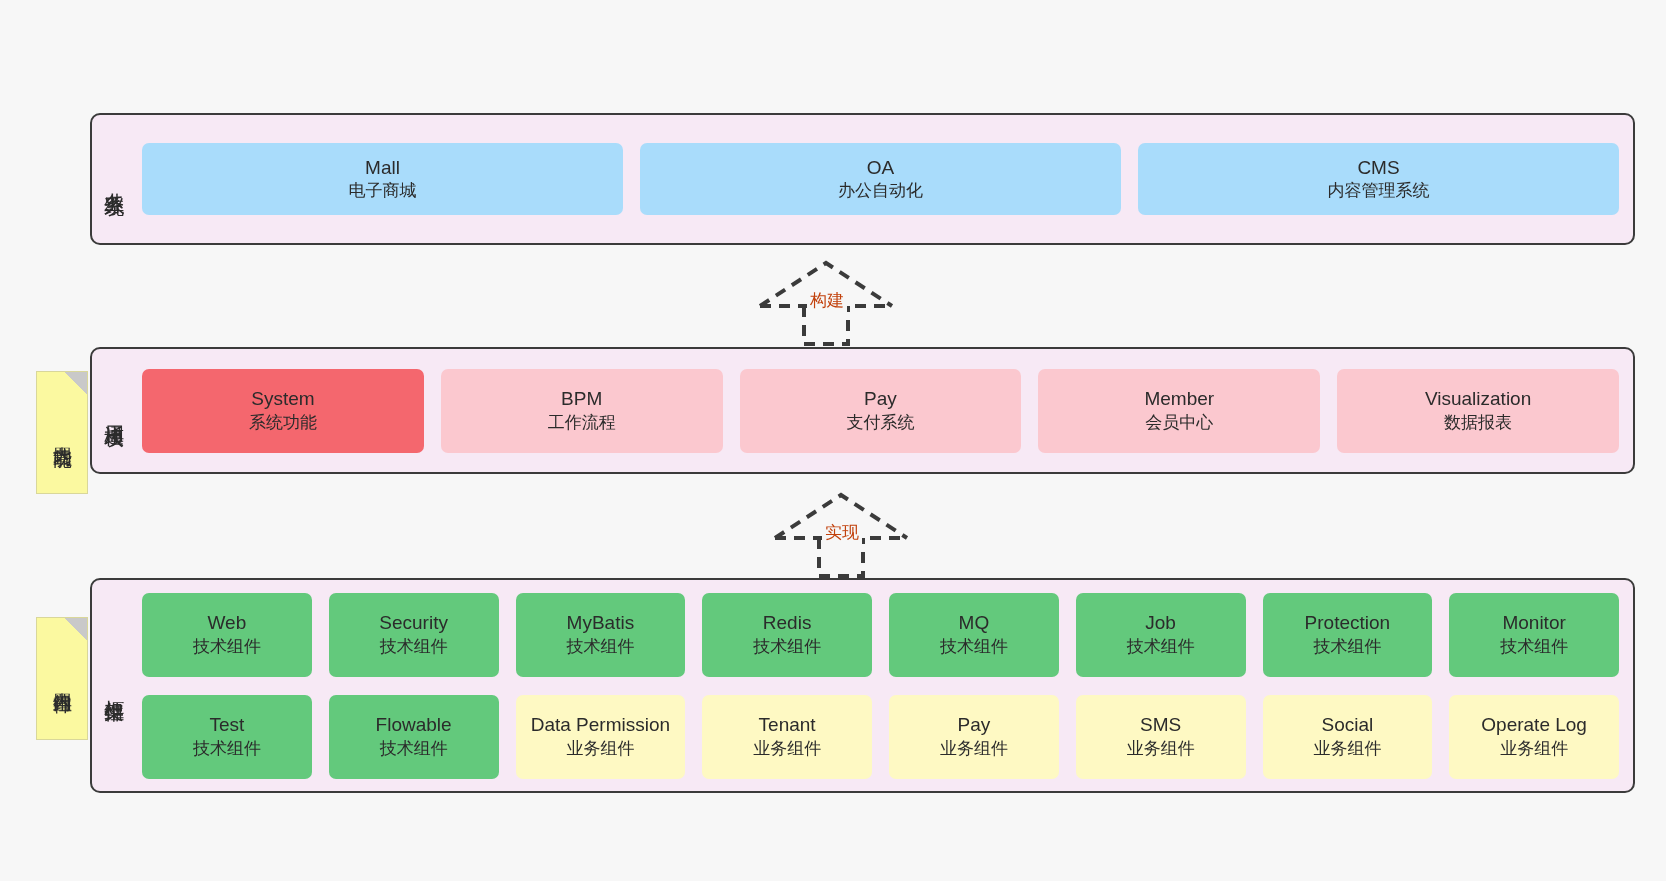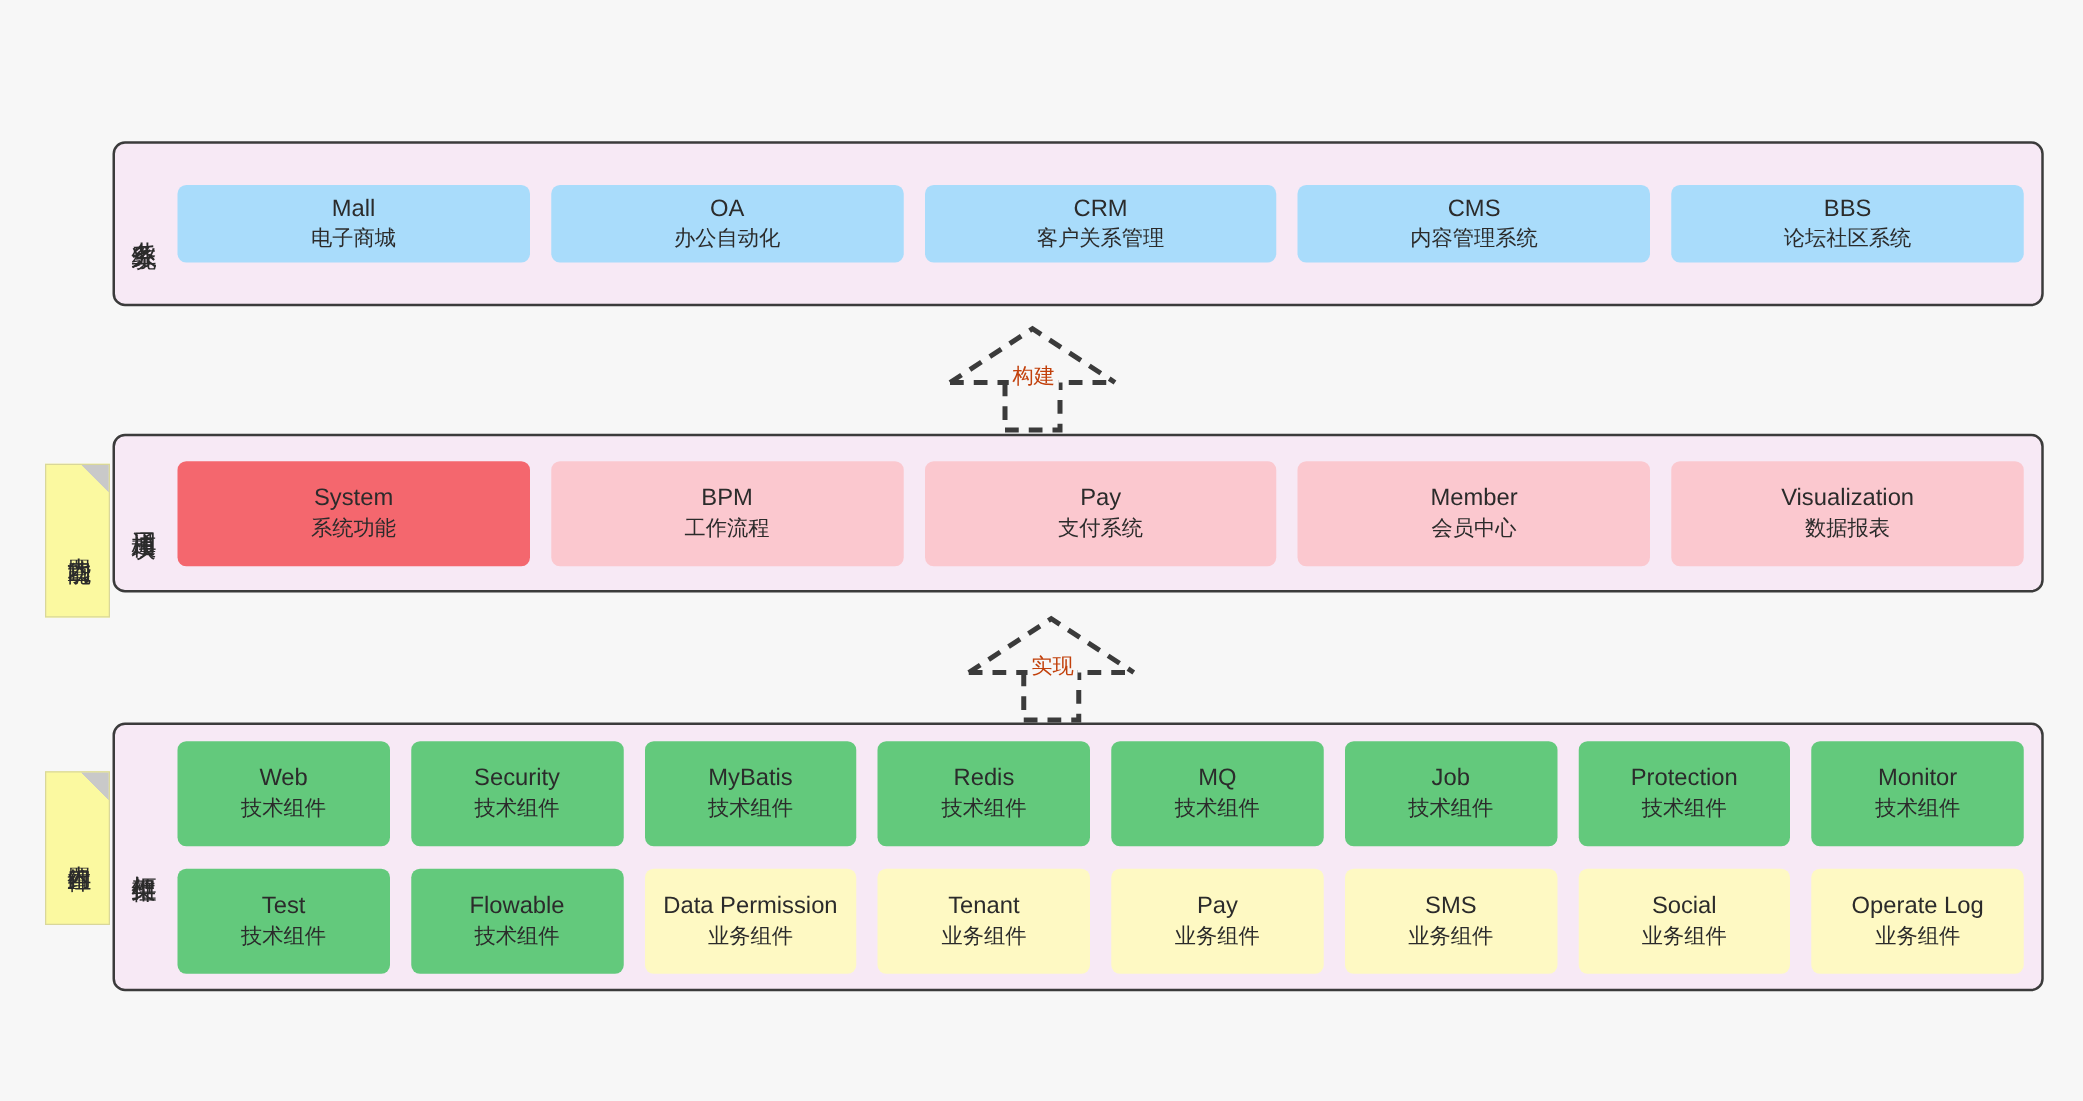--- a/index.html
+++ b/index.html
@@ -58,21 +58,21 @@
     align-items: center;
     justify-content: center;
     text-align: center;
     color: #2b2b2b;
     line-height: 1.28;
     user-select: none;
   }
   .cell .en { font-size: 19px; }
   .cell .cn { font-size: 17px; }
 
-  .h-biz { height: 62px; align-items: center; }
+  .h-biz { height: 72px; align-items: center; }
   .h-mod { height: 84px; }
   .h-comp { height: 84px; }
 
   .c-blue        { background: #a9dcfb; }
   .c-red         { background: #f4676e; }
   .c-pink        { background: #fbc8cf; }
   .c-green       { background: #63c97c; align-items: center; }
   .c-green-light { background: #fef9c3; }
 
   
@@ -125,30 +125,22 @@
       <div class="row">
         <div class="cell h-biz c-blue">
           <span class="en">Mall</span>
           <span class="cn">电子商城</span>
         </div>
         <div class="cell h-biz c-blue">
           <span class="en">OA</span>
           <span class="cn">办公自动化</span>
         </div>
         <div class="cell h-biz c-blue">
-          <span class="en">CRM</span>
-          <span class="cn">客户关系管理</span>
-        </div>
-        <div class="cell h-biz c-blue">
           <span class="en">CMS</span>
           <span class="cn">内容管理系统</span>
-        </div>
-        <div class="cell h-biz c-blue">
-          <span class="en">BBS</span>
-          <span class="cn">论坛社区系统</span>
         </div>
       </div>
     </div>
   </div>
 
   <div class="arrow" style="left:757px; top:258px; width:140px; height:88px;">
     <svg width="140" height="88" viewBox="0 0 140 88" aria-hidden="true">
       <g fill="none" stroke="#3b3b3b" stroke-width="4" stroke-dasharray="11,8" stroke-linecap="butt">
         <path d="M3 48 L69 5 L135 48"></path>
         <path d="M3 48 L135 48"></path>

